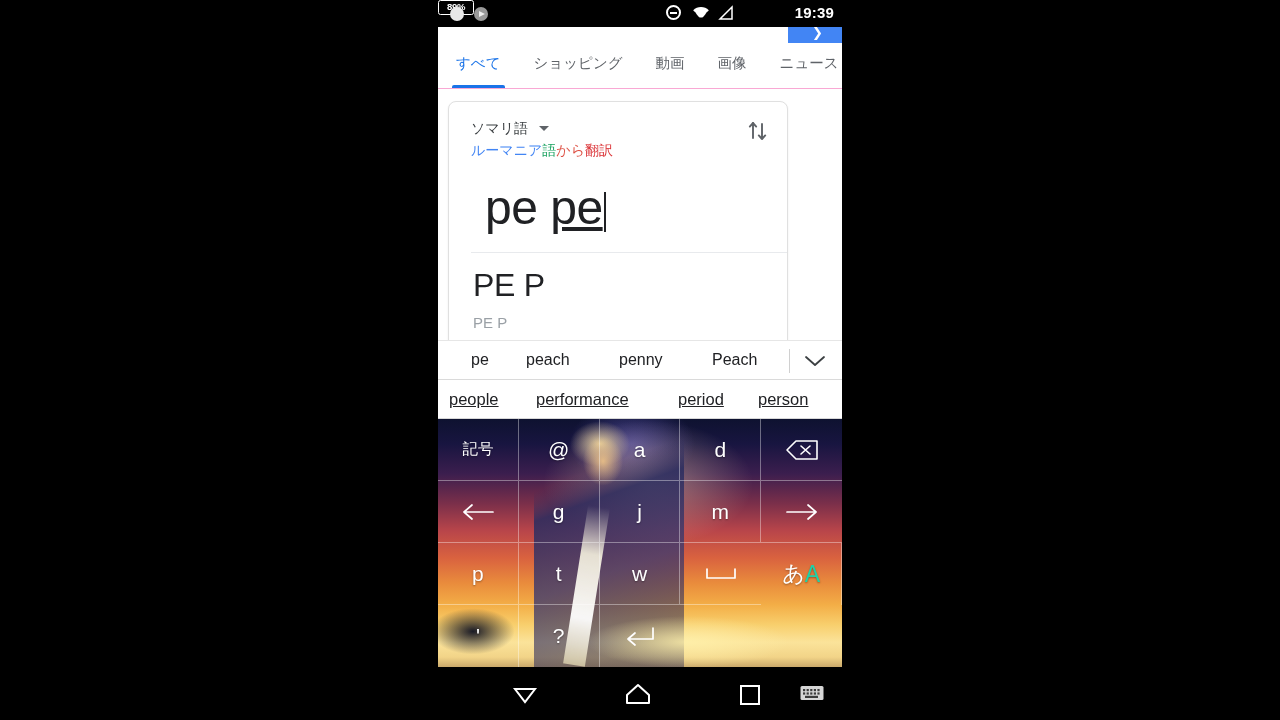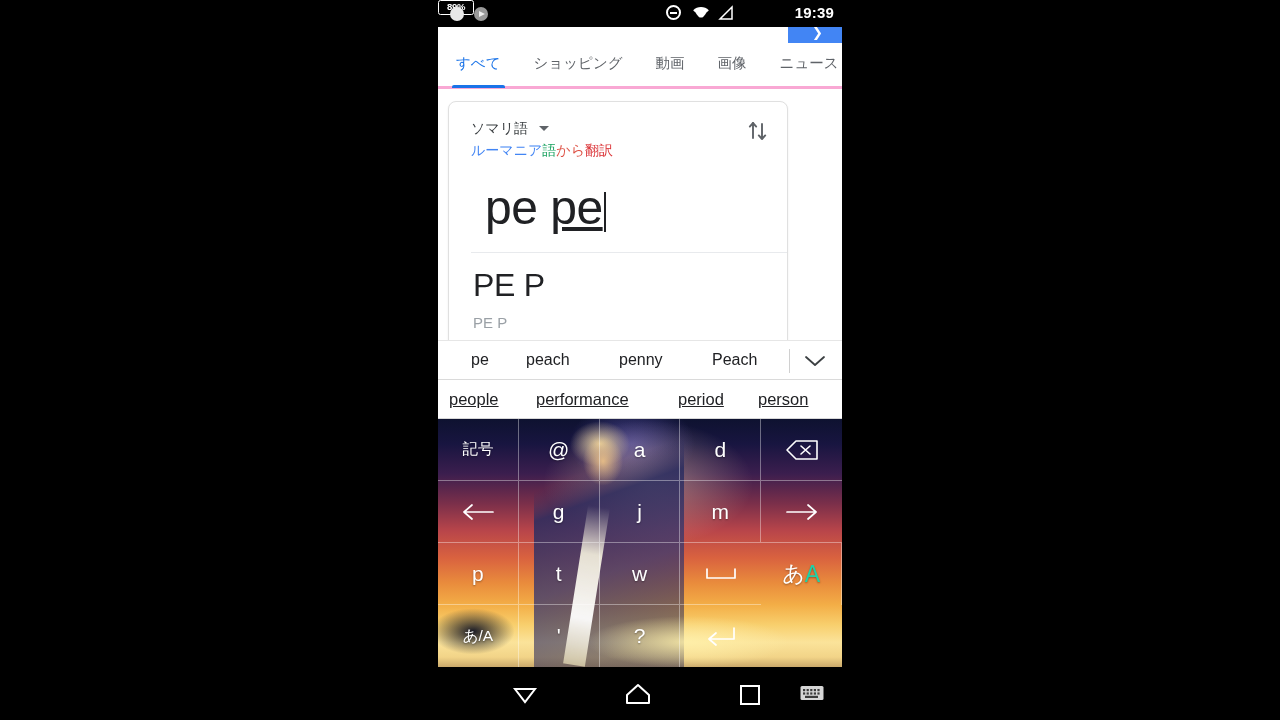--- a/index.html
+++ b/index.html
@@ -57,21 +57,21 @@
     background:#4285f4;
   }
   #searchbtn .glyph{
     position:absolute; left:24px; top:2px; width:12px;height:8px;
     color:#fff; font-size:13px; line-height:8px;
   }
 
   
   #tabs {
     position:absolute; left:0; top:16px; width:444px; height:46px;
-    background:#fff; border-bottom:3px solid #f9a8d4;
+    background:#fff; border-bottom:1px solid #f9a8d4;
     display:flex; align-items:flex-start; padding-left:18px;
   }
   .tab {
     font-size:14.5px; color:#5f6368; height:45px; line-height:40px;
     white-space:nowrap; padding:0 0px; margin-right:33px; position:relative;
   }
   .tab.active { color:#1a73e8; }
   .tab.active:after{
     content:""; position:absolute; left:-4px; right:-4px; bottom:0;
     height:3px; background:#1a73e8; border-radius:2px 2px 0 0;
@@ -354,23 +354,20 @@
         <div class="key col5">
           <svg class="ic" width="34" height="14" viewBox="0 0 34 14">
             <path d="M3 2 L3 11 L31 11 L31 2" stroke="#fff" stroke-width="1.7" fill="none" stroke-linecap="round" stroke-linejoin="round"></path>
           </svg>
         </div>
 
         <div class="key row4">
           <span style="font-size:22px">あ</span>
             <span class="teal" style="font-size:23px">A</span>
         </div>
-        <div class="key row4 small">
-            <span>あ/A</span>
-          </div>
         <div class="key row4">
             <span>'</span>
           </div>
         <div class="key row4">
             <span>?</span>
           </div>
         <div class="key row4 col5">
           <svg class="ic" width="34" height="22" viewBox="0 0 34 22">
             <path d="M30 3 L30 14 L5 14 M5 14 L12 8 M5 14 L12 20" stroke="#fff" stroke-width="1.7" fill="none" stroke-linecap="round" stroke-linejoin="round"></path>
           </svg>

